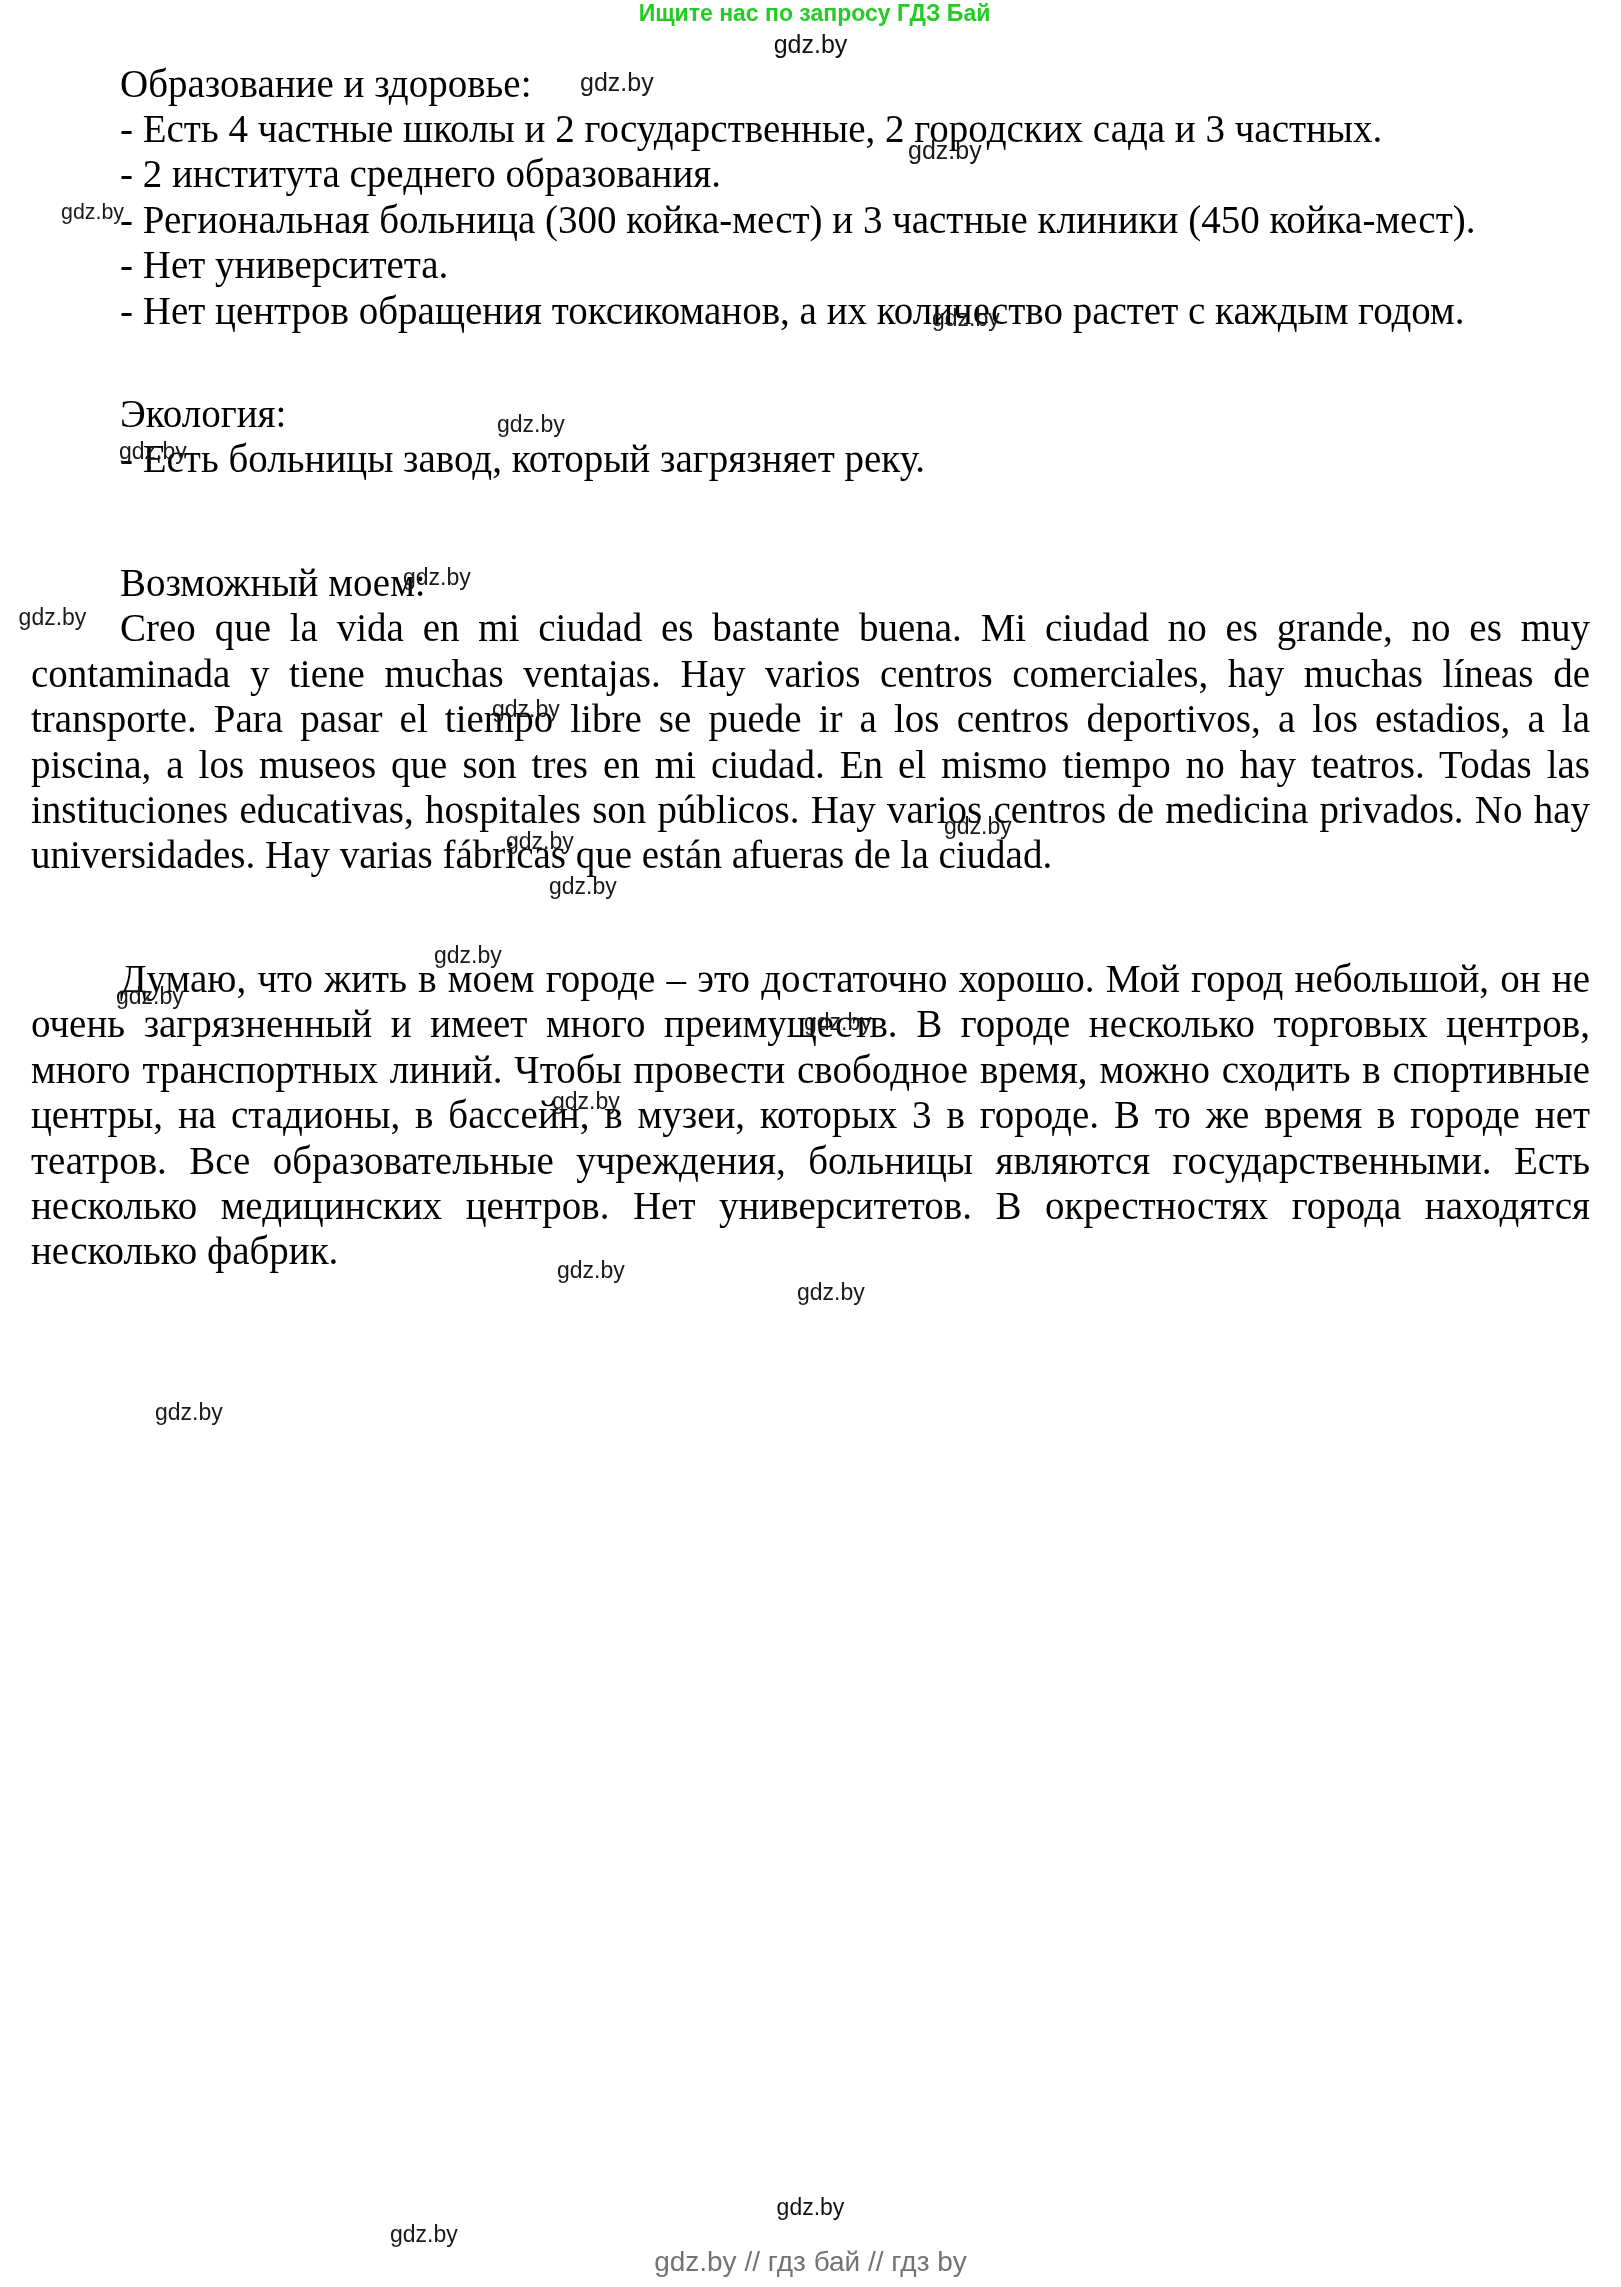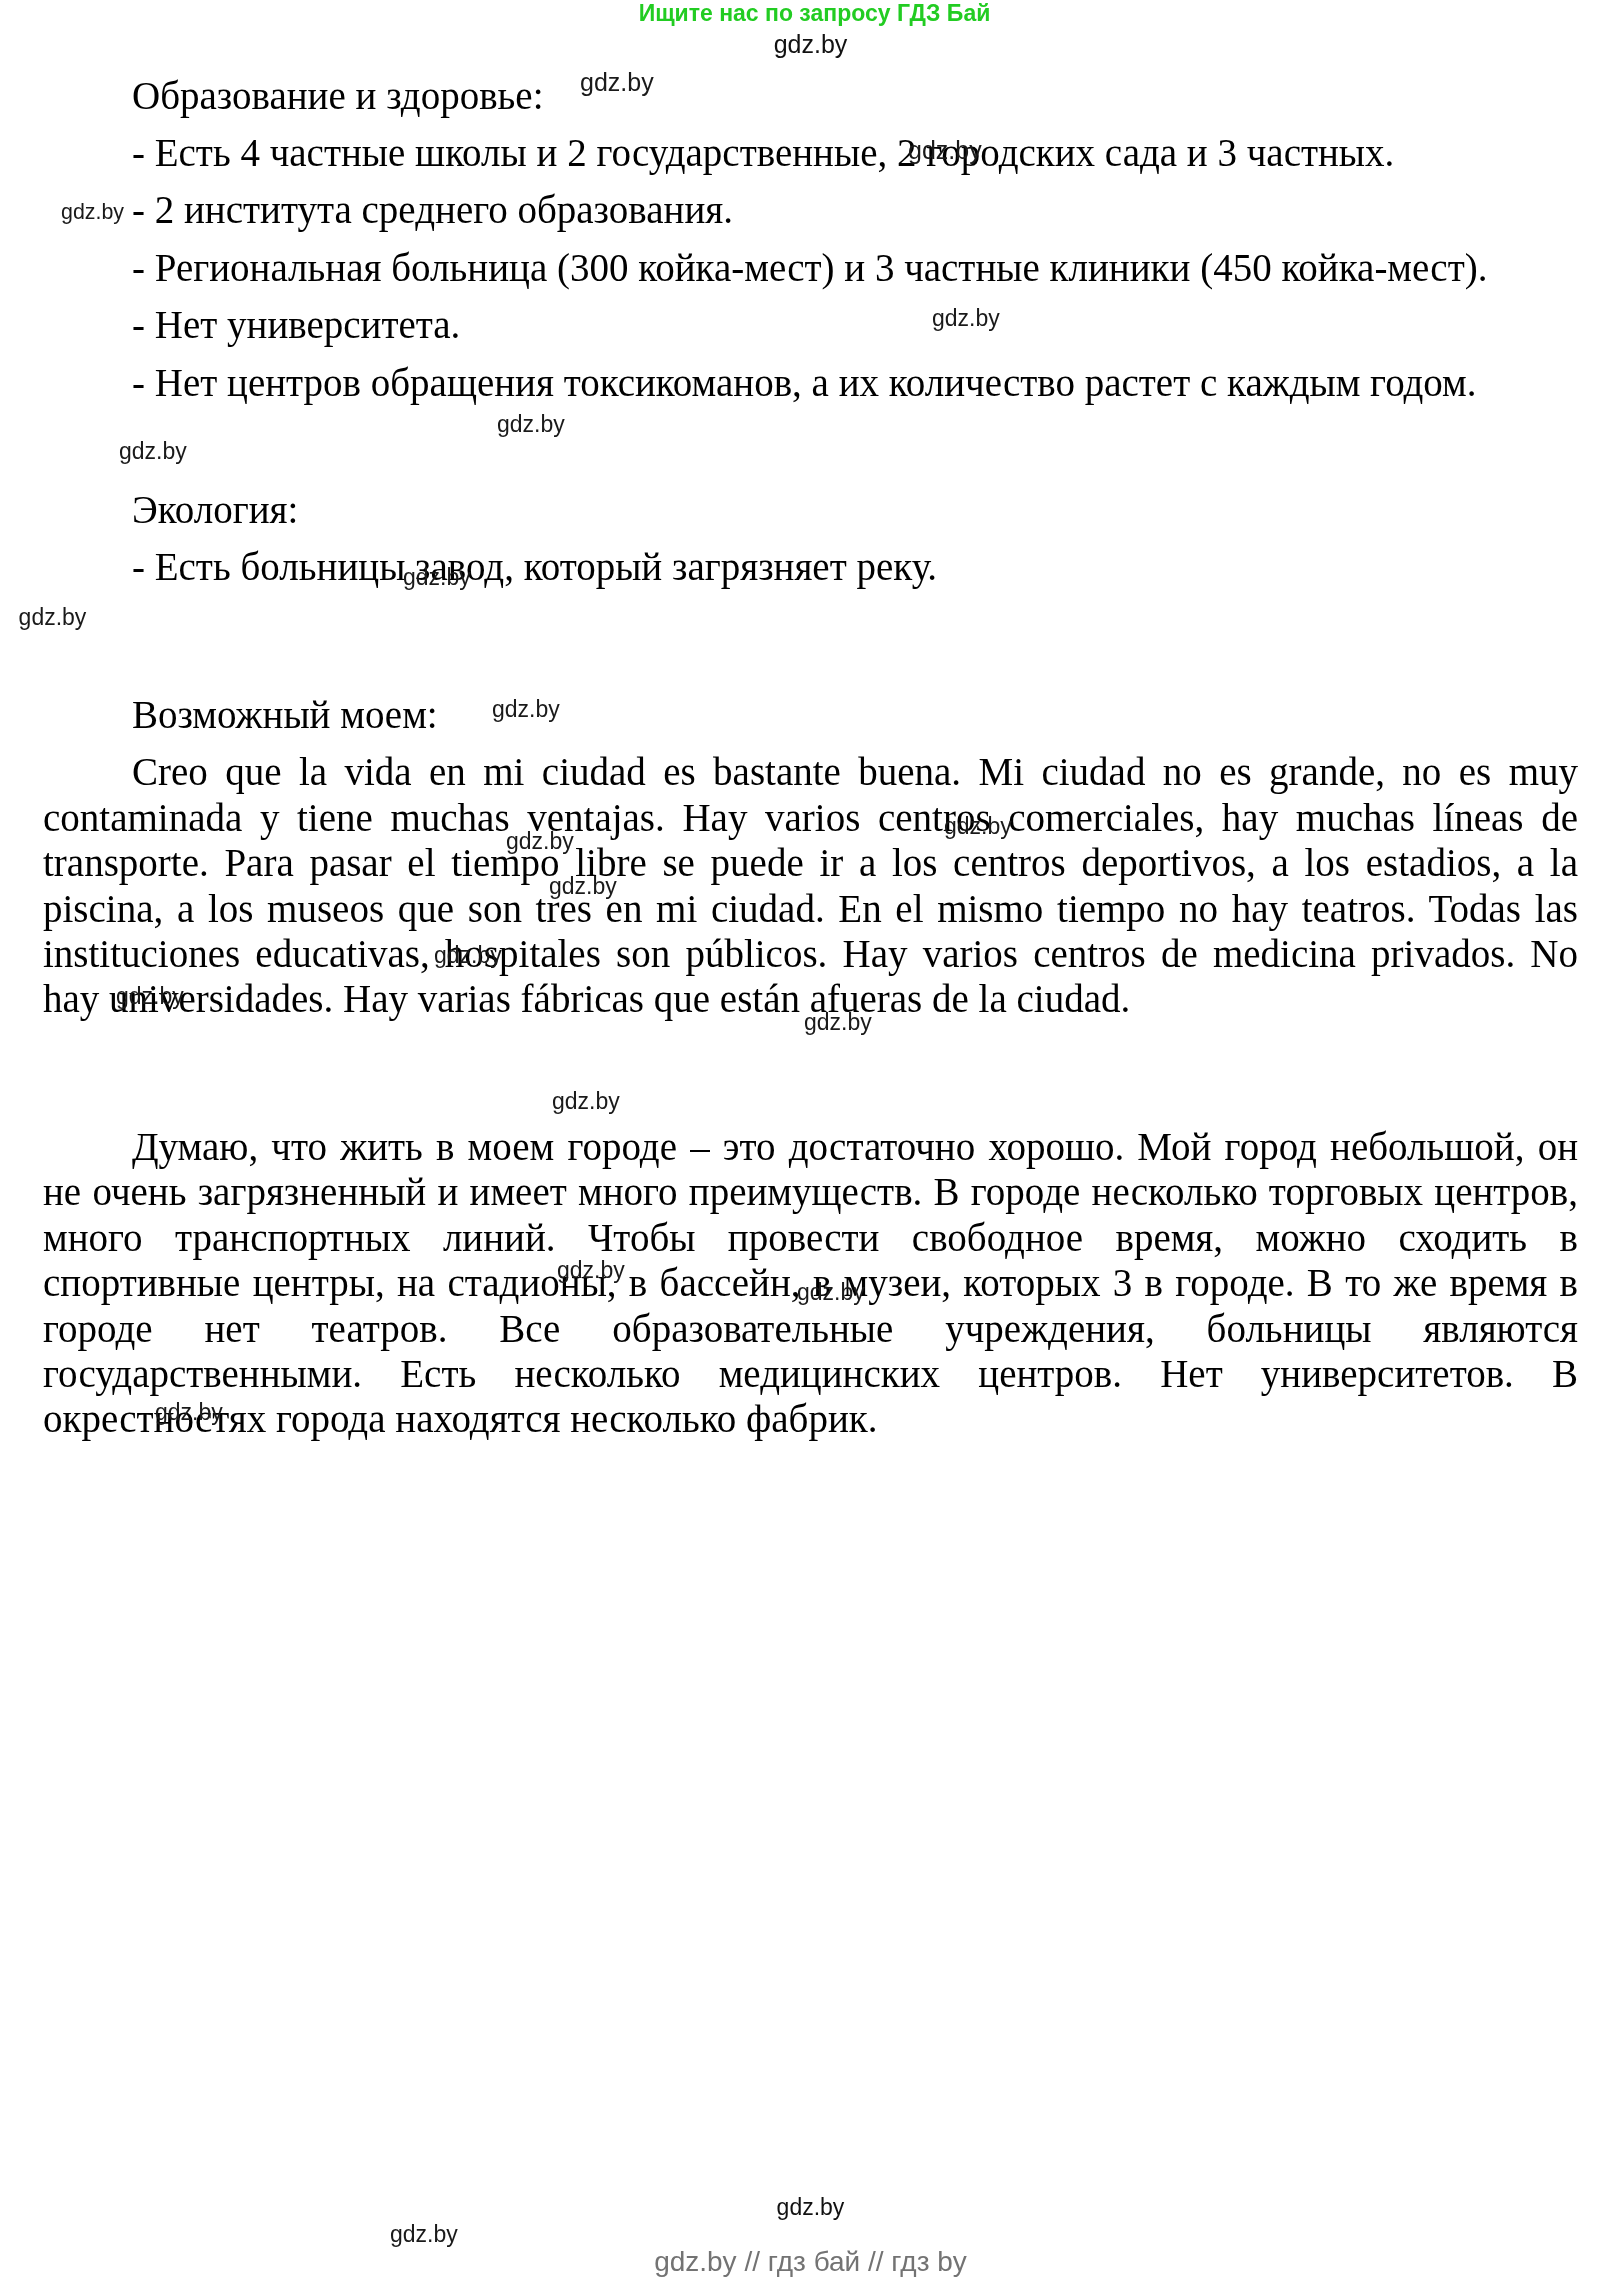--- a/index.html
+++ b/index.html
@@ -48,21 +48,21 @@
   
   .doc {
     position: absolute;
     left: 31px;
     top: 53px;
     width: 1559px;
   }
   .p {
     font-size: 39px;
     line-height: 1.165;
-    margin: 12px;
+    margin: 0;
     text-align: justify;
     text-justify: inter-word;
     -webkit-hyphens: none;
     hyphens: none;
     word-spacing: 0px;
     font-family: Liberation Serif, serif;
   }
   .p.indent {
     text-indent: 89px;
   }

